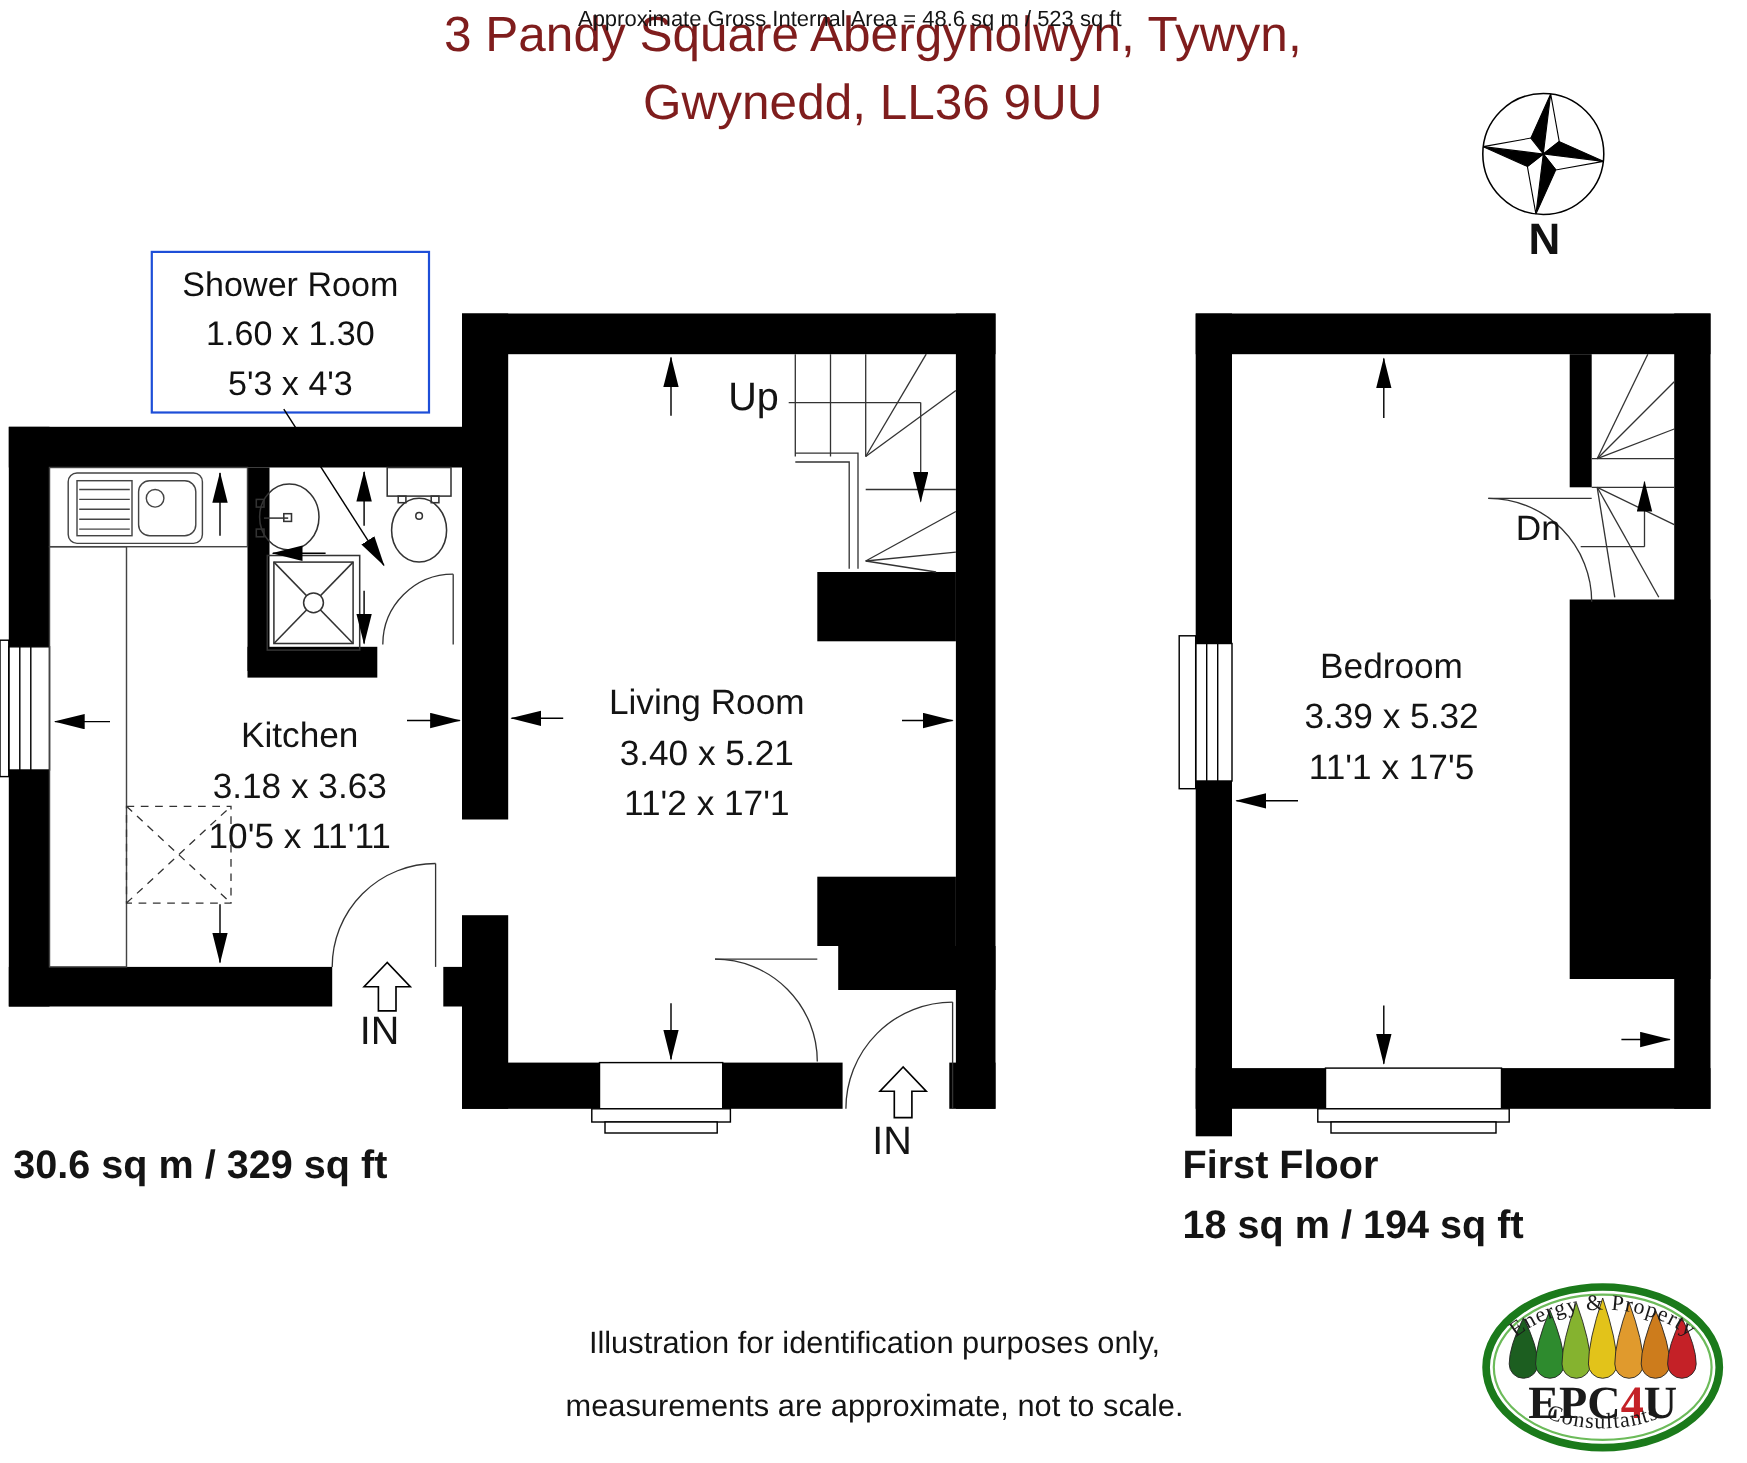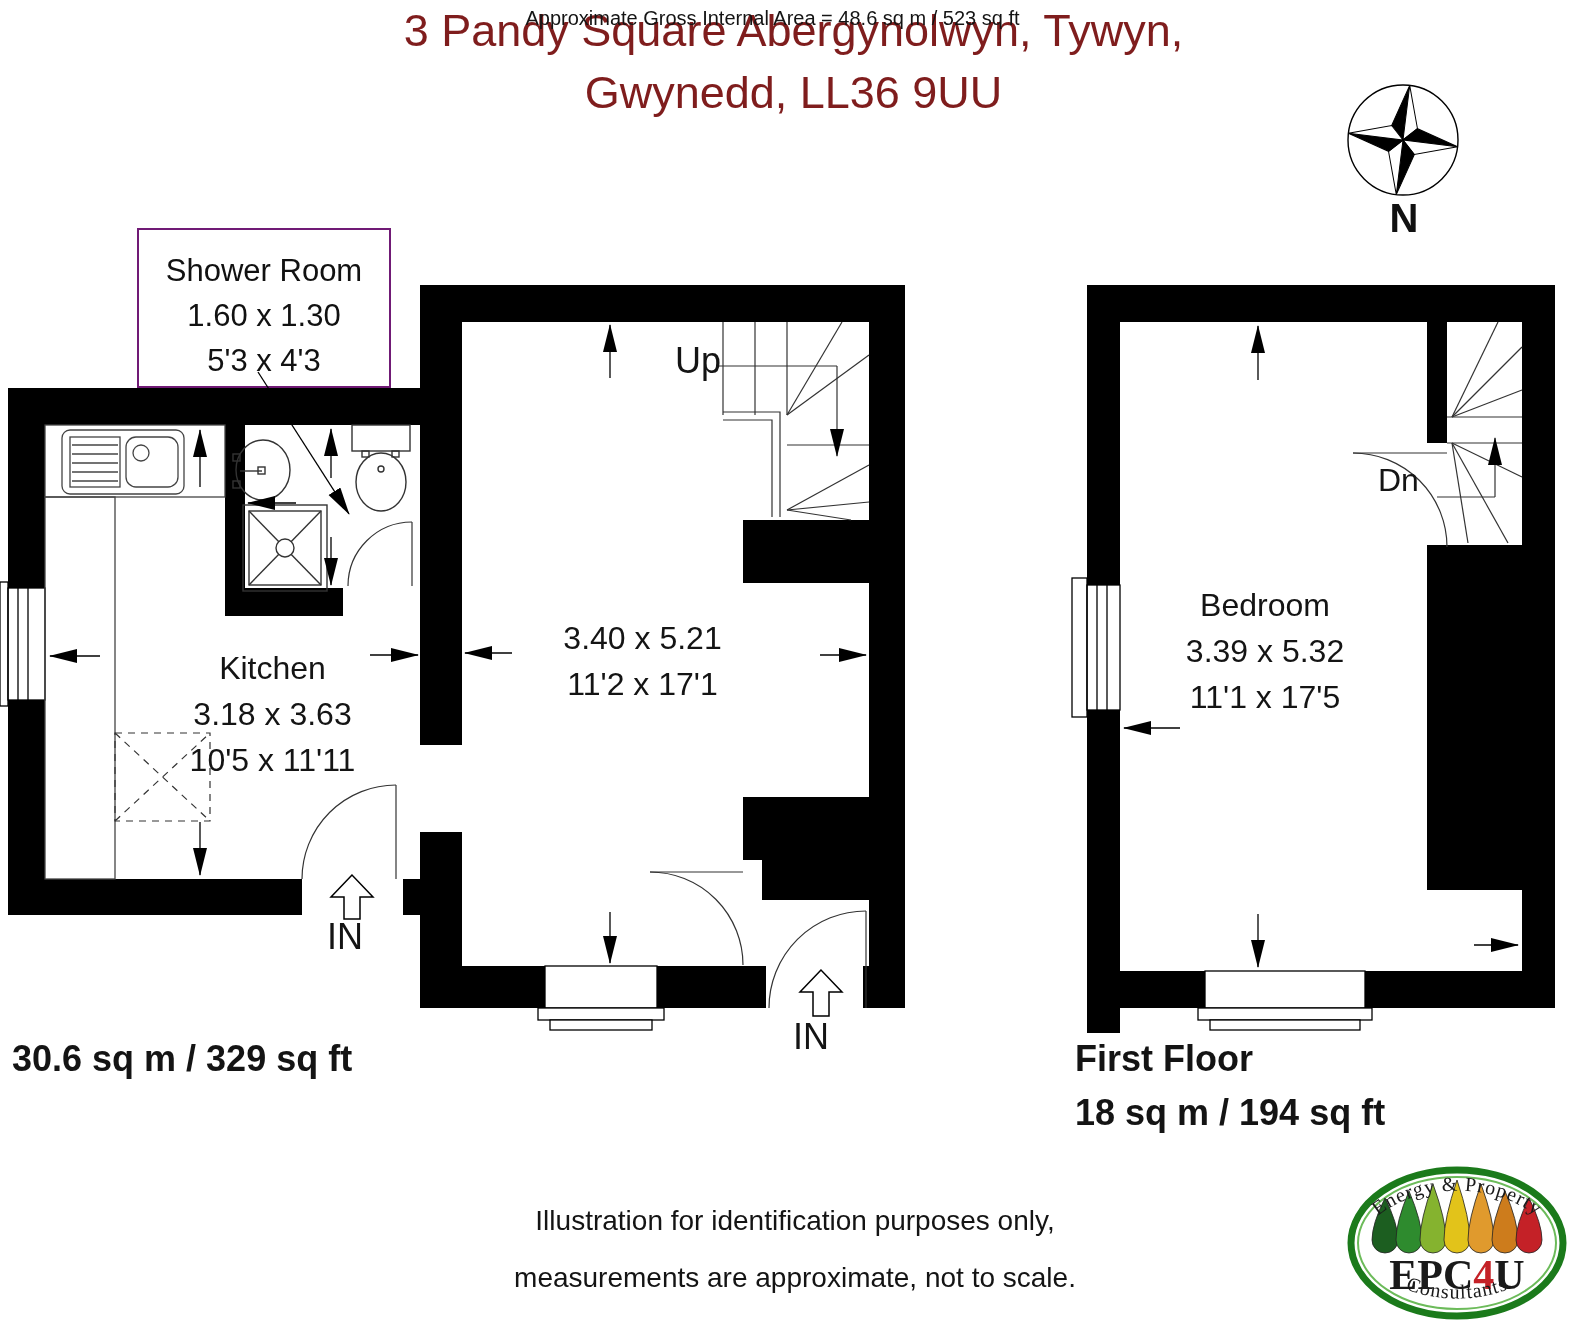--- a/index.html
+++ b/index.html
@@ -6,21 +6,21 @@
   #canvas{position:relative;width:1588px;height:1330px;background:#ffffff;overflow:hidden;
           font-family:"Liberation Sans",sans-serif;color:#111;}
   .abs{position:absolute;}
   .ctr{text-align:center;}
   .title{font-size:45px;font-weight:normal;line-height:62px;letter-spacing:0px;color:#7f1d1d;padding-left:42px;}
   .subtitle{font-size:20px;line-height:36px;color:#141414;}
   .roomlbl{font-size:32px;line-height:46px;color:#141414;}
   .floorlbl{font-size:36px;font-weight:bold;line-height:54px;color:#141414;}
   .disc{font-size:28px;line-height:57px;color:#141414;}
   .small-dir{font-size:36px;color:#141414;}
-  .labelbox{border:2px solid #701a75;background:#fff;font-size:31px;line-height:45px;padding-top:18px;}
+  .labelbox{border:2px solid #1d4ed8;background:#fff;font-size:31px;line-height:45px;padding-top:6px;}
   .nlbl{font-size:40px;font-weight:bold;}
   svg{position:absolute;overflow:visible;}
   svg line,svg path,svg polyline{vector-effect:non-scaling-stroke;}
 </style>
 </head>
 <body>
 
 <div id="canvas">
 
   <div class="abs ctr" style="left:0;top:10;width:1545px;">
@@ -242,31 +242,32 @@
     </g>
   </svg>
 
   <div class="abs ctr roomlbl" style="left:140px;top:645px;width:265px;">
     <div>Kitchen</div>
     <div>3.18 x 3.63</div>
     <div>10'5 x 11'11</div>
   </div>
 
   <div class="abs ctr roomlbl" style="left:510px;top:615px;width:265px;">
+    <div>Living Room</div>
     <div>3.40 x 5.21</div>
     <div>11'2 x 17'1</div>
   </div>
 
   <div class="abs ctr roomlbl" style="left:1135px;top:582px;width:260px;">
     <div>Bedroom</div>
     <div>3.39 x 5.32</div>
     <div>11'1 x 17'5</div>
   </div>
 
-  <div class="abs small-dir" style="left:662px;top:340px;margin-left:13px;">Up</div>
+  <div class="abs small-dir" style="left:662px;top:340px;">Up</div>
   <div class="abs small-dir" style="left:1378px;top:462px;font-size:32px;">Dn</div>
   <div class="abs small-dir" style="left:327px;top:916px;">IN</div>
   <div class="abs small-dir" style="left:793px;top:1016px;">IN</div>
 
   <div class="abs floorlbl" style="left:12px;top:1032px;">
     <div>30.6 sq m / 329 sq ft</div>
   </div>
   <div class="abs floorlbl" style="left:1075px;top:1032px;">
     <div>First Floor</div>
     <div>18 sq m / 194 sq ft</div>

